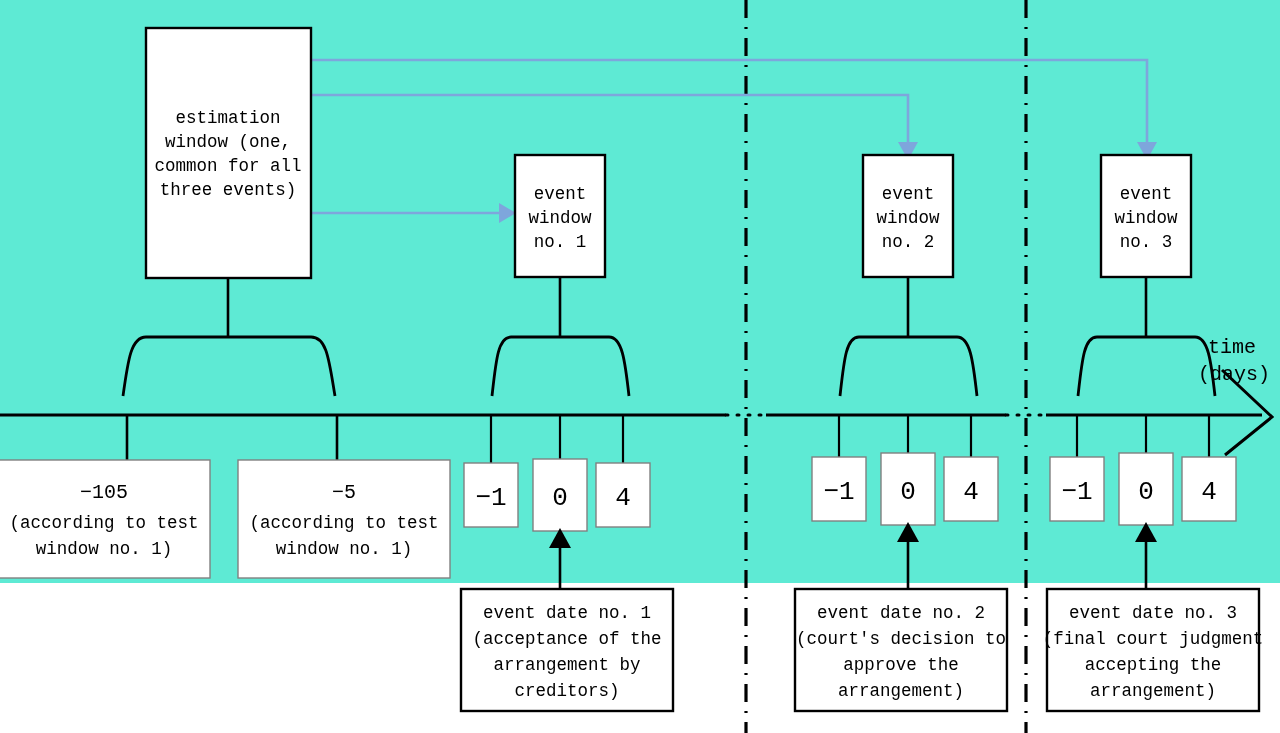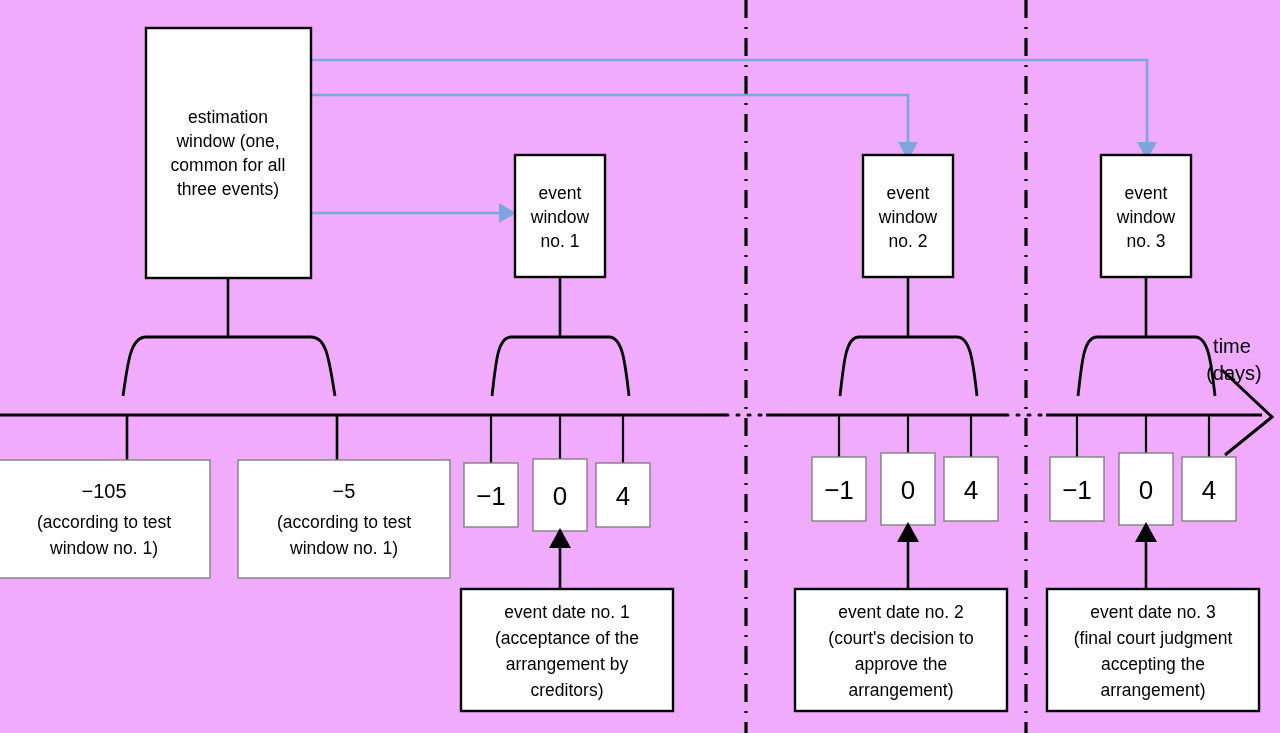--- a/index.html
+++ b/index.html
@@ -1,18 +1,18 @@
 <!DOCTYPE html>
 <html><head>
 <meta charset="utf-8">
 <style>
   html,body{margin:0;padding:0;background:#ffffff;}
   body{width:1280px;height:733px;overflow:hidden;
        font-family:"Liberation Sans","DejaVu Sans",sans-serif;}
-  #stage{position:relative;width:1280px;height:733px;background:#f0abfc;}
+  #stage{position:relative;width:1280px;height:583px;background:#5eead4;font-family:Liberation Mono, monospace;}
   svg#diagram{position:absolute;left:0;top:0;width:1280px;height:733px;}
   .blk{fill:#ffffff;stroke:#000000;stroke-width:2.4;}
   .blk-thin{fill:#ffffff;stroke:#808080;stroke-width:1.4;}
   .ln{stroke:#000000;stroke-width:2.6;fill:none;}
   .ln-thin{stroke:#000000;stroke-width:2.2;fill:none;}
   .brace{stroke:#000000;stroke-width:2.8;fill:none;stroke-linecap:butt;}
   .axis{stroke:#000000;stroke-width:3.0;fill:none;}
   .axisbreak{stroke:#000000;stroke-width:3.0;fill:none;
              stroke-dasharray:2 9;stroke-linecap:round;}
   .vsep{stroke:#000000;stroke-width:3.2;fill:none;

